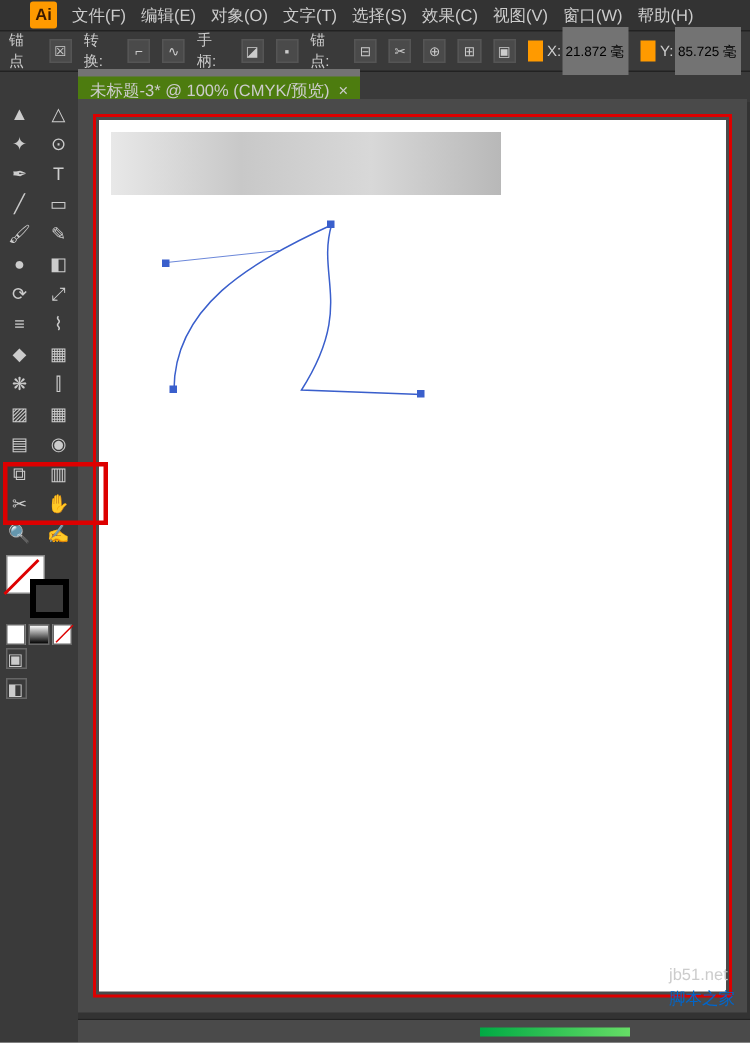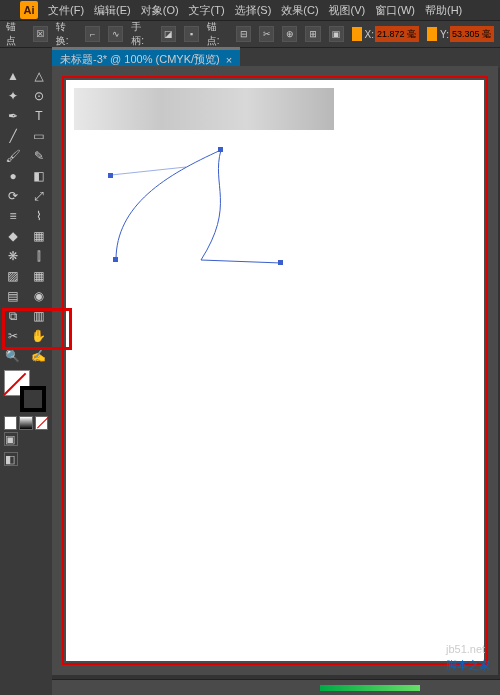--- a/index.html
+++ b/index.html
@@ -3,24 +3,24 @@
 <meta charset="utf-8">
 <style>
 *{margin:0;padding:0;box-sizing:border-box;font-family:"Microsoft YaHei",sans-serif;font-size:11px;color:#ccc}
 body{background:#333;width:500px;height:695px;overflow:hidden;position:relative}
 .menubar{background:#333;height:20px;display:flex;align-items:center;padding:0 20px;gap:10px}
 .app-logo{width:18px;height:18px;background:#ff9a00;color:#3a1a00;font-weight:bold;display:flex;align-items:center;justify-content:center;border-radius:2px}
 .menu-item{cursor:pointer}
 .ctrlbar{background:#3a3a3a;height:28px;border-top:1px solid #222;border-bottom:1px solid #222;display:flex;align-items:center;padding:0 6px;gap:8px}
 .ctrl-label{font-size:10px}
 .ctrl-icon{width:16px;height:16px;background:#4a4a4a;border:1px solid #555;display:flex;align-items:center;justify-content:center;font-size:9px}
-.num-field{width:44px;height:16px;background:#c2410c;color:#000;font-size:9px;display:flex;align-items:center;padding:0 2px}
+.num-field{width:44px;height:16px;background:#737373;color:#000;font-size:9px;display:flex;align-items:center;padding:16px 2px}
 .orange-box{width:10px;height:14px;background:#ff9a00;margin-right:2px}
 .tabbar{background:#3a3a3a;height:20px;display:flex;align-items:center;padding-left:52px}
-.tab{background:#0369a1;padding:2px 8px;font-size:10px;display:flex;align-items:center;gap:6px;border-top:3px solid #737373}
+.tab{background:#4d7c0f;padding:2px 8px;font-size:10px;display:flex;align-items:center;gap:6px;border-top:5px solid #737373}
 .tab-close{cursor:pointer}
 .workspace{position:absolute;left:52px;top:66px;right:2px;bottom:20px;background:#4a4a4a}
 .artboard-outline{position:absolute;left:10px;top:10px;right:10px;bottom:10px;border:2px solid #d00}
 .artboard{position:absolute;left:14px;top:14px;right:14px;bottom:14px;background:#fff}
 .blur-rect{position:absolute;left:8px;top:8px;width:260px;height:42px;background:linear-gradient(90deg,#e8e8e8,#c8c8c8,#d8d8d8,#b8b8b8)}
 .shape{position:absolute;left:40px;top:65px}
 .toolbar{position:absolute;left:0;top:66px;width:52px;background:#3a3a3a;bottom:0}
 .tool-grid{display:grid;grid-template-columns:1fr 1fr;gap:0}
 .tool{width:26px;height:20px;display:flex;align-items:center;justify-content:center;font-size:12px;cursor:pointer}
 .fillstroke{position:relative;width:42px;height:42px;margin:4px}
@@ -67,21 +67,21 @@
   <div class="ctrl-icon">⊞</div>
   <div class="ctrl-icon">▣</div>
   <div style="display:flex;align-items:center;gap:1px">
     <div class="orange-box"></div>
     <span class="ctrl-label">X:</span>
     <div class="num-field">21.872 毫</div>
   </div>
   <div style="display:flex;align-items:center;gap:1px">
     <div class="orange-box"></div>
     <span class="ctrl-label">Y:</span>
-    <div class="num-field">53.305 毫</div>
+    <div class="num-field">85.725 毫</div>
   </div>
 </div>
 
 <div class="tabbar">
   <div class="tab">
     <span>未标题-3* @ 100% (CMYK/预览)</span>
     <span class="tab-close">×</span>
   </div>
 </div>
 

